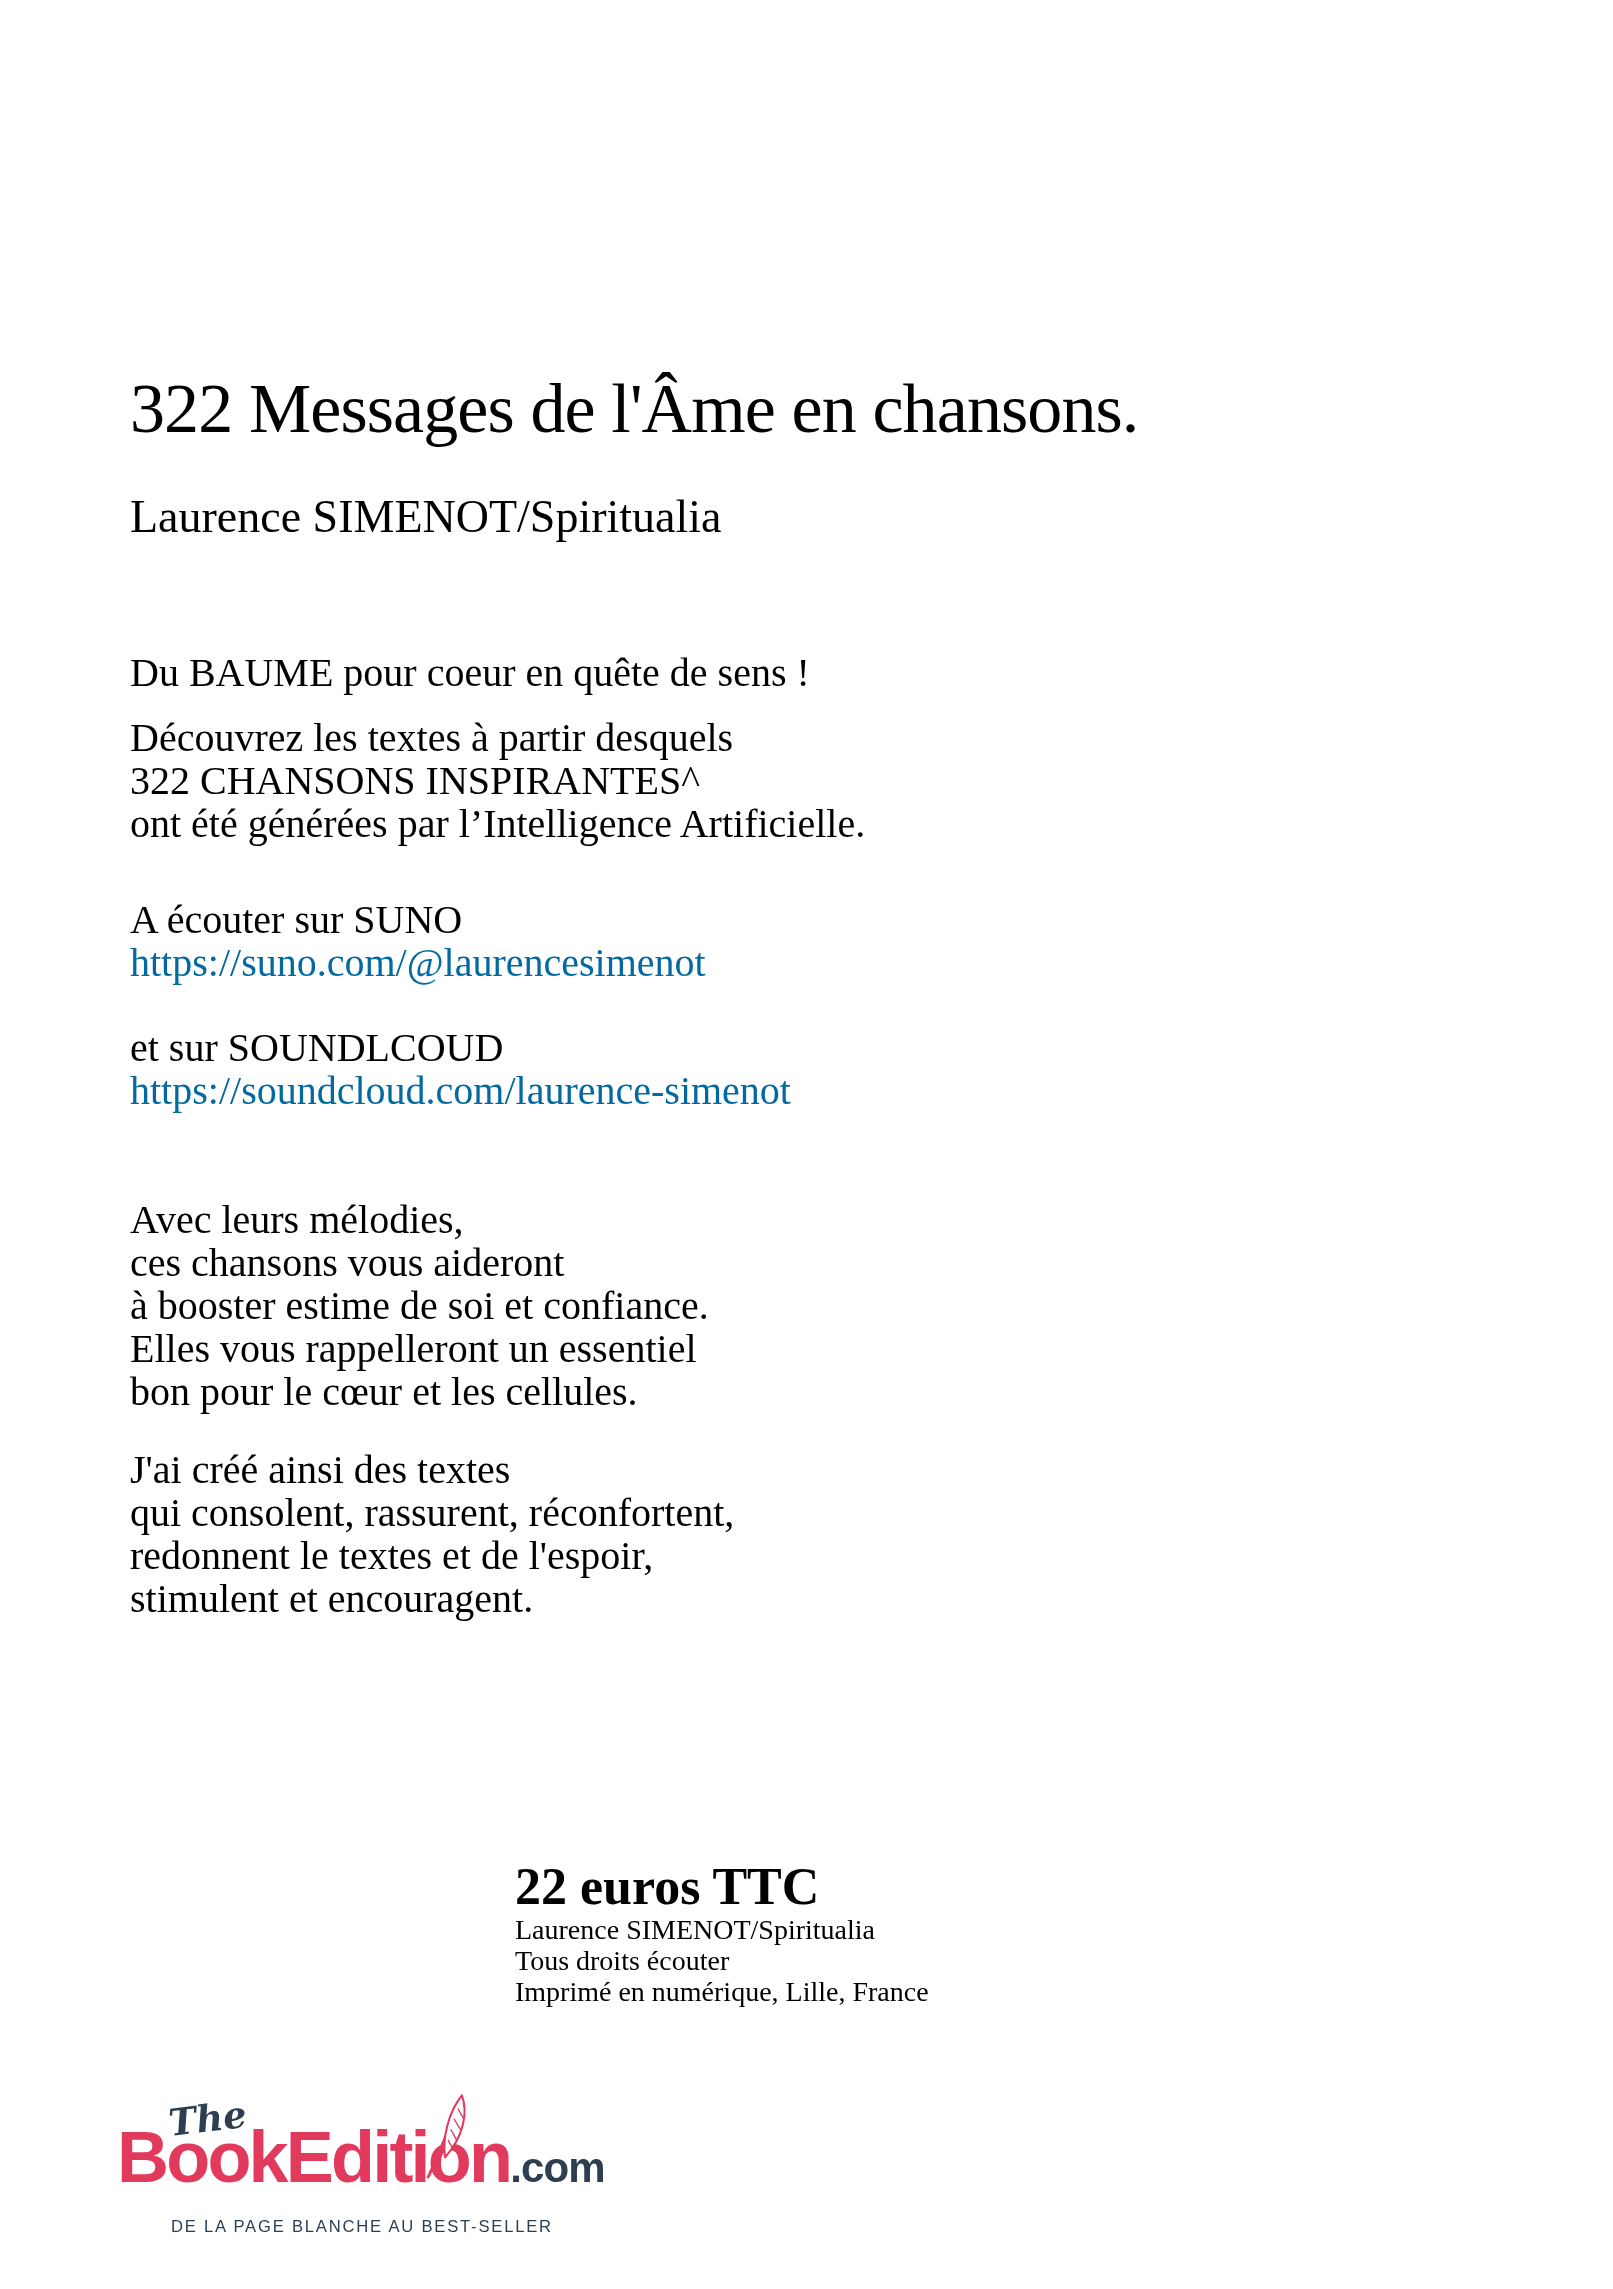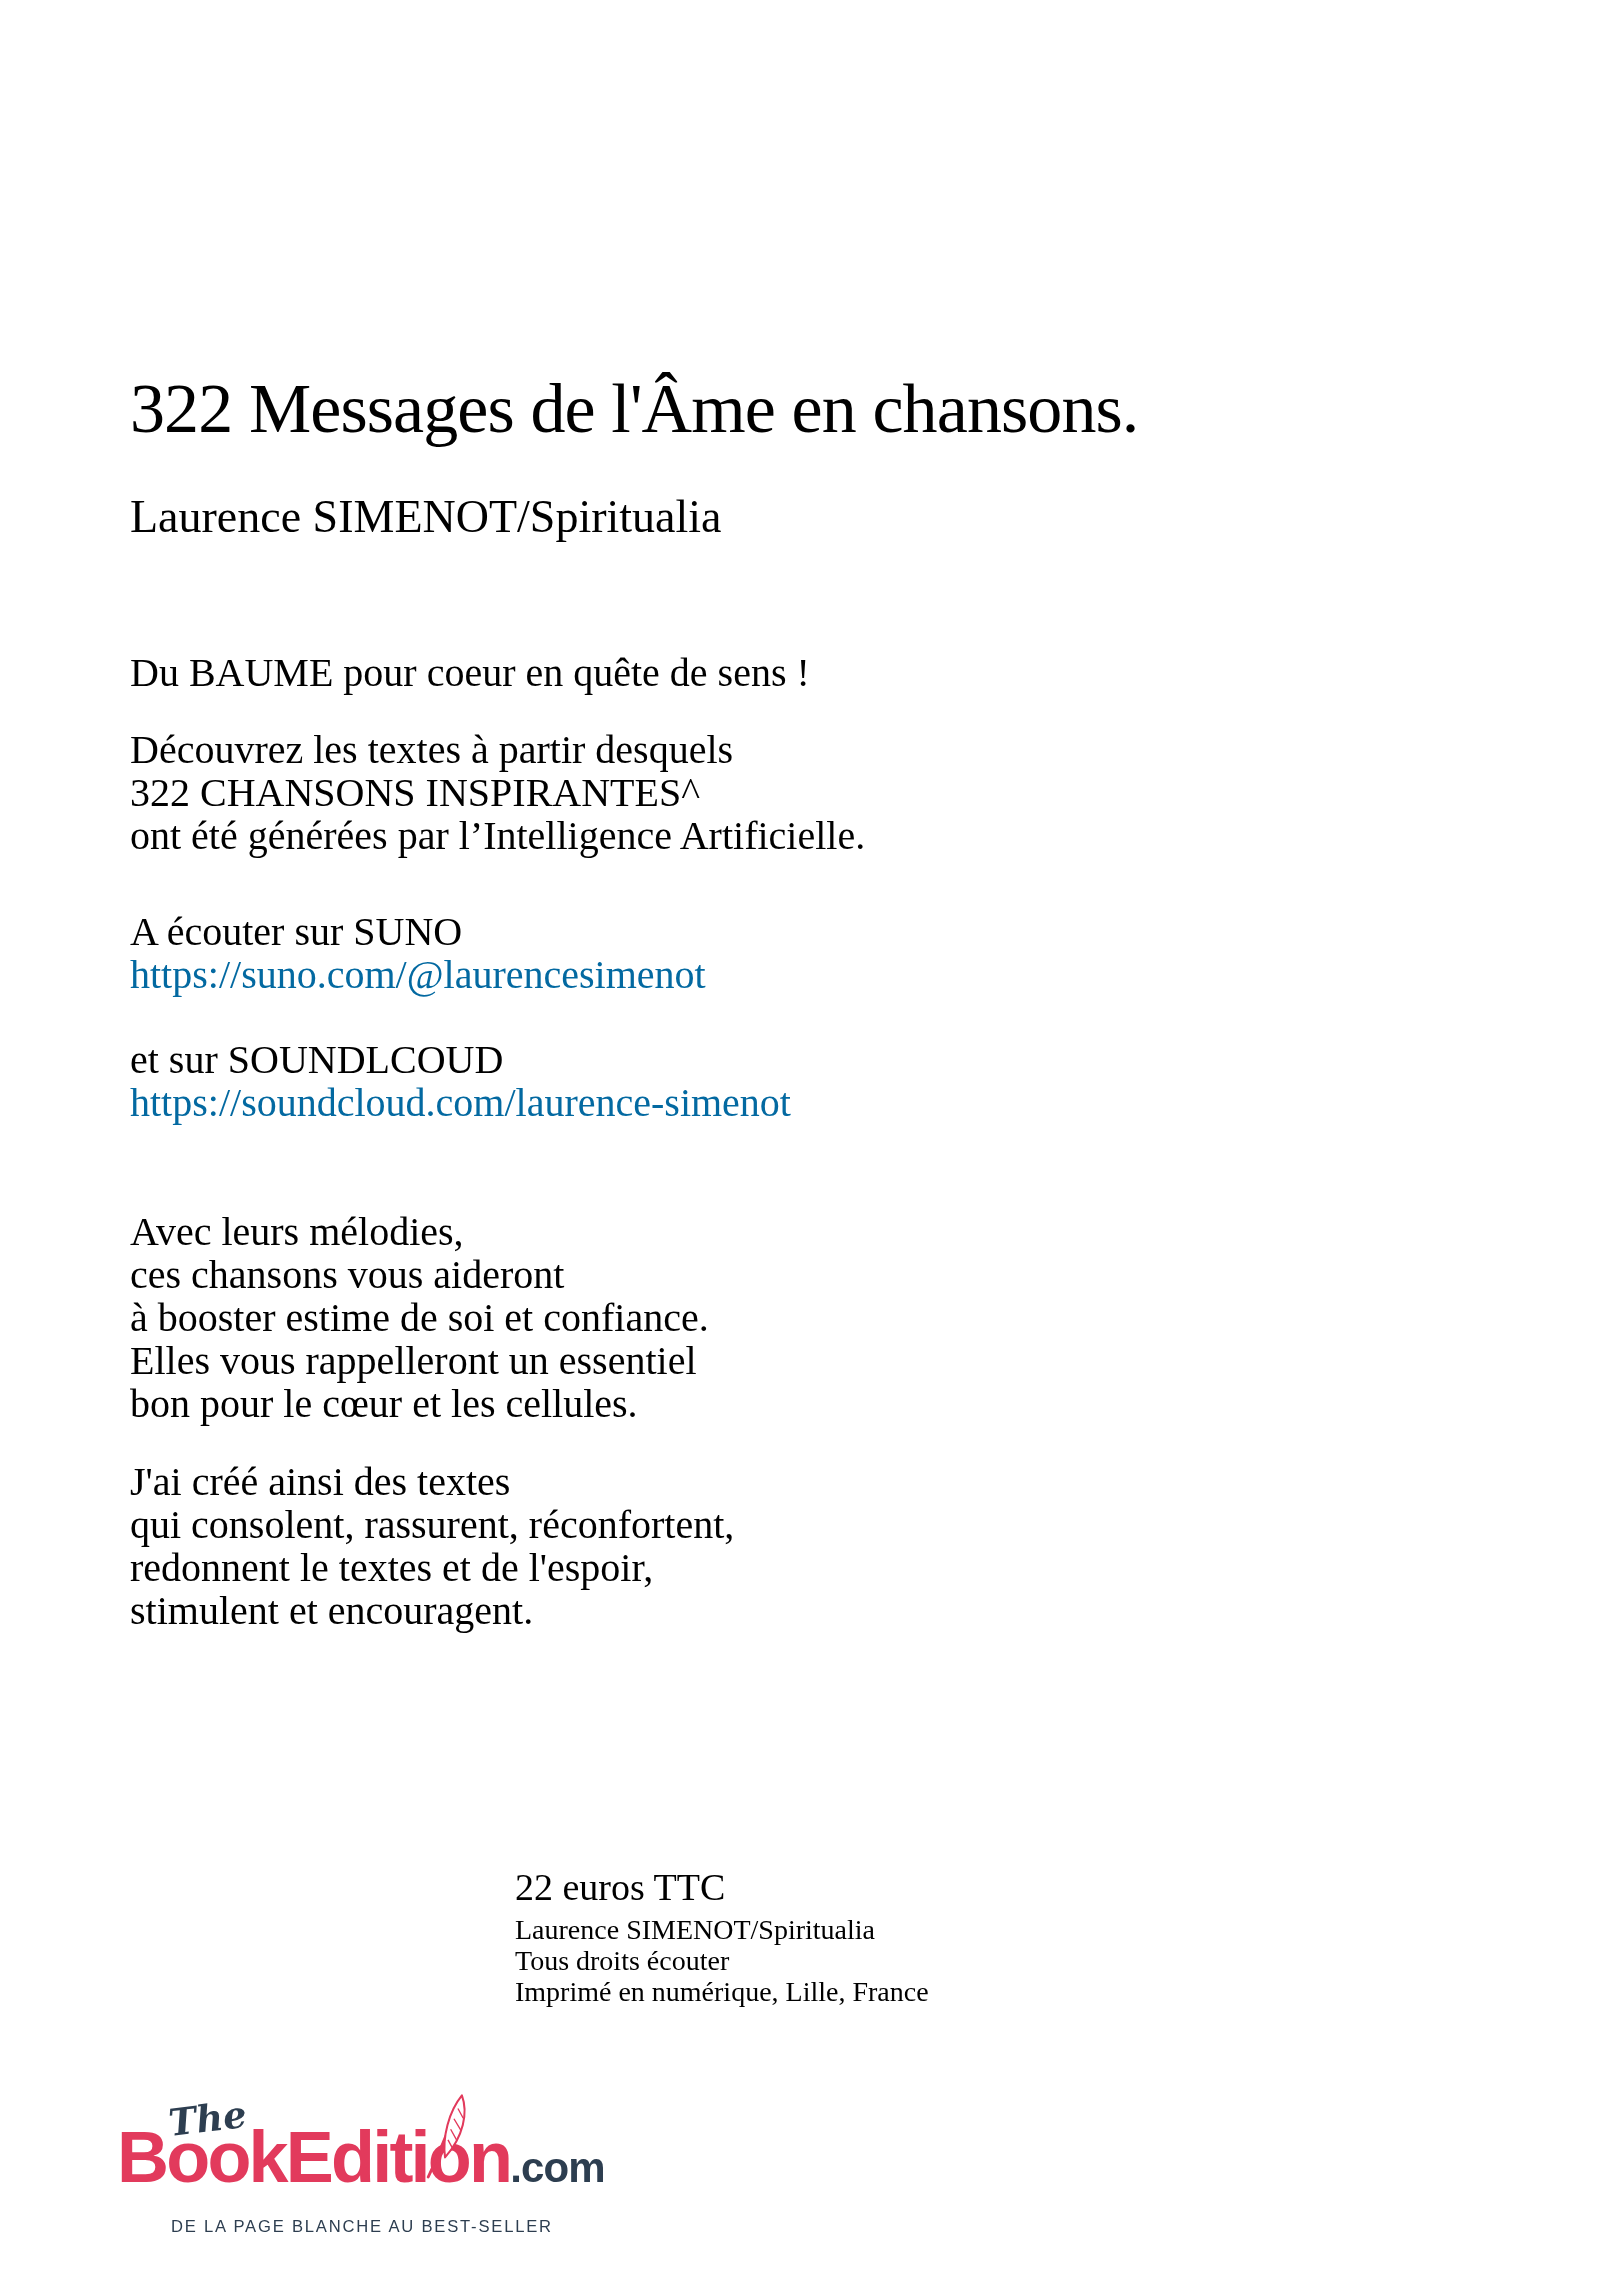--- a/index.html
+++ b/index.html
@@ -21,31 +21,31 @@
     font-size: 70px; line-height: 70px; font-weight: normal;
     letter-spacing: -0.9px; white-space: nowrap;
   }
   p.author {
     margin-top: 50px;
     font-size: 46px; line-height: 46px; white-space: nowrap;
   }
   .sec { font-size: 40px; line-height: 43px; }
   .sec p { white-space: nowrap; }
   .sec-tagline    { margin-top: 111px; }
-  .sec-intro      { margin-top: 34px; }
+  .sec-intro      { margin-top: 22px; }
   .sec-suno       { margin-top: 53px; }
   .sec-soundcloud { margin-top: 42px; }
   .sec-benefits   { margin-top: 86px; }
   .sec-creation   { margin-top: 35px; }
   .url { text-decoration: none; color: #0369a1; display: block; }
 
   
   .imprint { position: absolute; left: 515px; top: 1866px; }
   .imprint * { margin: 0; }
-  .imprint .price { font-size: 38px; line-height: 42px; white-space: nowrap; }
+  .imprint .price { font-size: 52px; line-height: 42px; white-space: nowrap; font-weight: bold; }
   .imprint .small { margin-top: 5.5px; }
   .imprint .small p { font-size: 28px; line-height: 31px; white-space: nowrap; }
 
   
   .logo { position: absolute; left: 117px; top: 2107px; width: 591px; }
   .logo-the {
     display: inline-block;
     margin-left: 54px;
     font-family: "DejaVu Serif", serif;
     font-style: italic; font-weight: 700;

